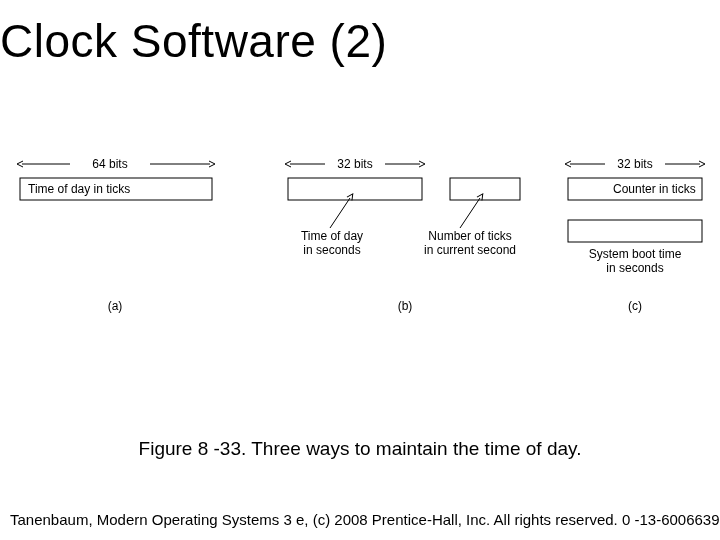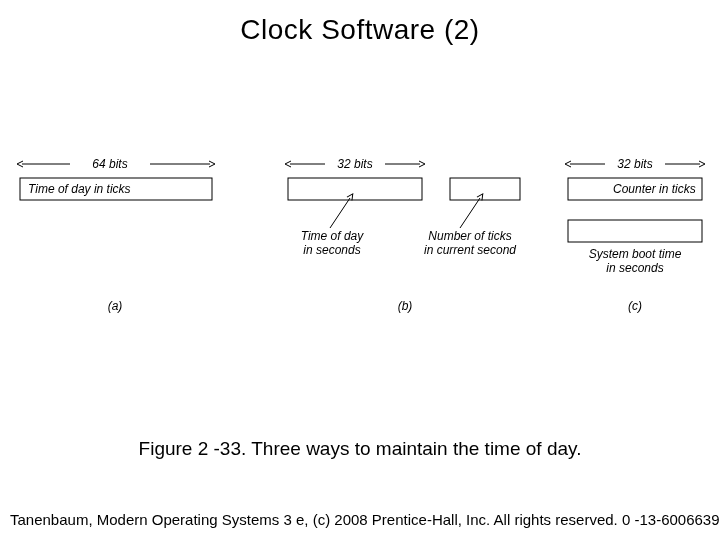--- a/index.html
+++ b/index.html
@@ -15,22 +15,22 @@
   .slide {
     position: relative;
     width: 720px;
     height: 540px;
   }
   .title {
     position: absolute;
     top: 14px;
     left: 0;
     width: 720px;
-    text-align: center;
-    font-size: 28px;
+    text-align: left;
+    font-size: 46px;
     font-weight: 400;
     letter-spacing: 0.5px;
   }
   .caption {
     position: absolute;
     left: 0;
     width: 720px;
     top: 438px;
     text-align: center;
     font-size: 19px;
@@ -41,21 +41,20 @@
     bottom: 12px;
     font-size: 15px;
     color: #000;
   }
   .figure {
     position: absolute;
     left: 10px;
     top: 140px;
     width: 700px;
     height: 200px;
-    font-style: italic;
   }
   .figure svg {
     width: 700px;
     height: 200px;
   }
   .svglabel {
     font-family: Arial, Helvetica, sans-serif;
     font-size: 12px;
     fill: #000;
   }
@@ -125,17 +124,17 @@
         <rect x="558" y="80" width="134" height="22" fill="#fff" stroke="#000" stroke-width="1"></rect>
 
         <text x="625" y="118" class="svglabel" text-anchor="middle">System boot time</text>
         <text x="625" y="132" class="svglabel" text-anchor="middle">in seconds</text>
 
         <text x="625" y="170" class="svglabel" text-anchor="middle">(c)</text>
       </g>
     </svg>
   </div>
 
-  <div class="caption">Figure 2 -33. Three ways to maintain the time of day.</div>
+  <div class="caption">Figure 8 -33. Three ways to maintain the time of day.</div>
 
   <div class="footer">Tanenbaum, Modern Operating Systems 3 e, (c) 2008 Prentice-Hall, Inc. All rights reserved. 0 -13-6006639</div>
 
 </div>
 
 </body></html>

